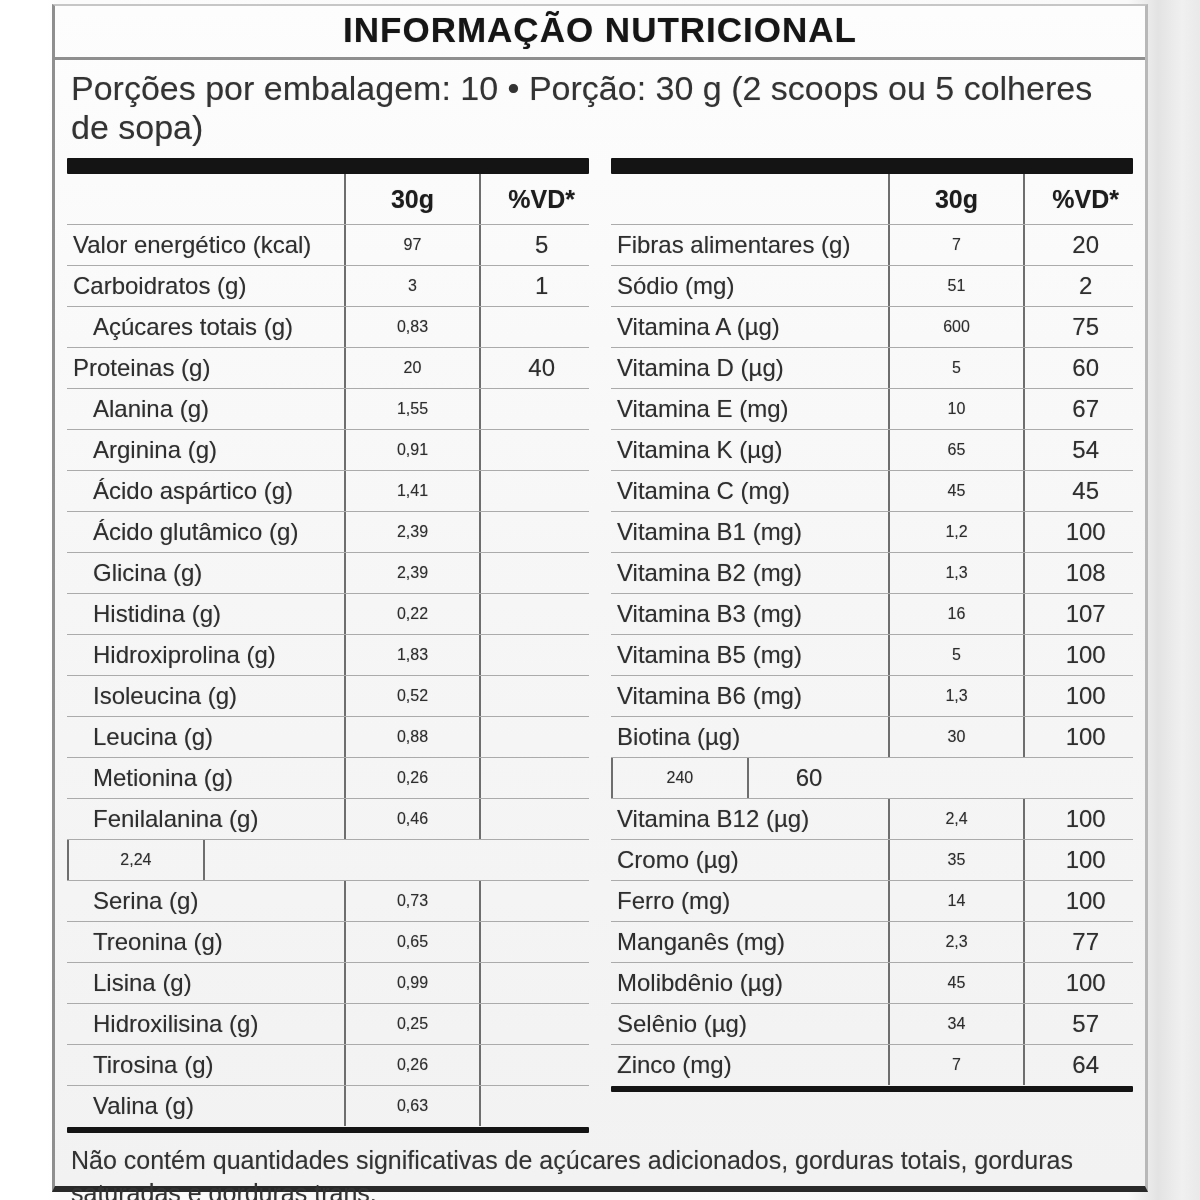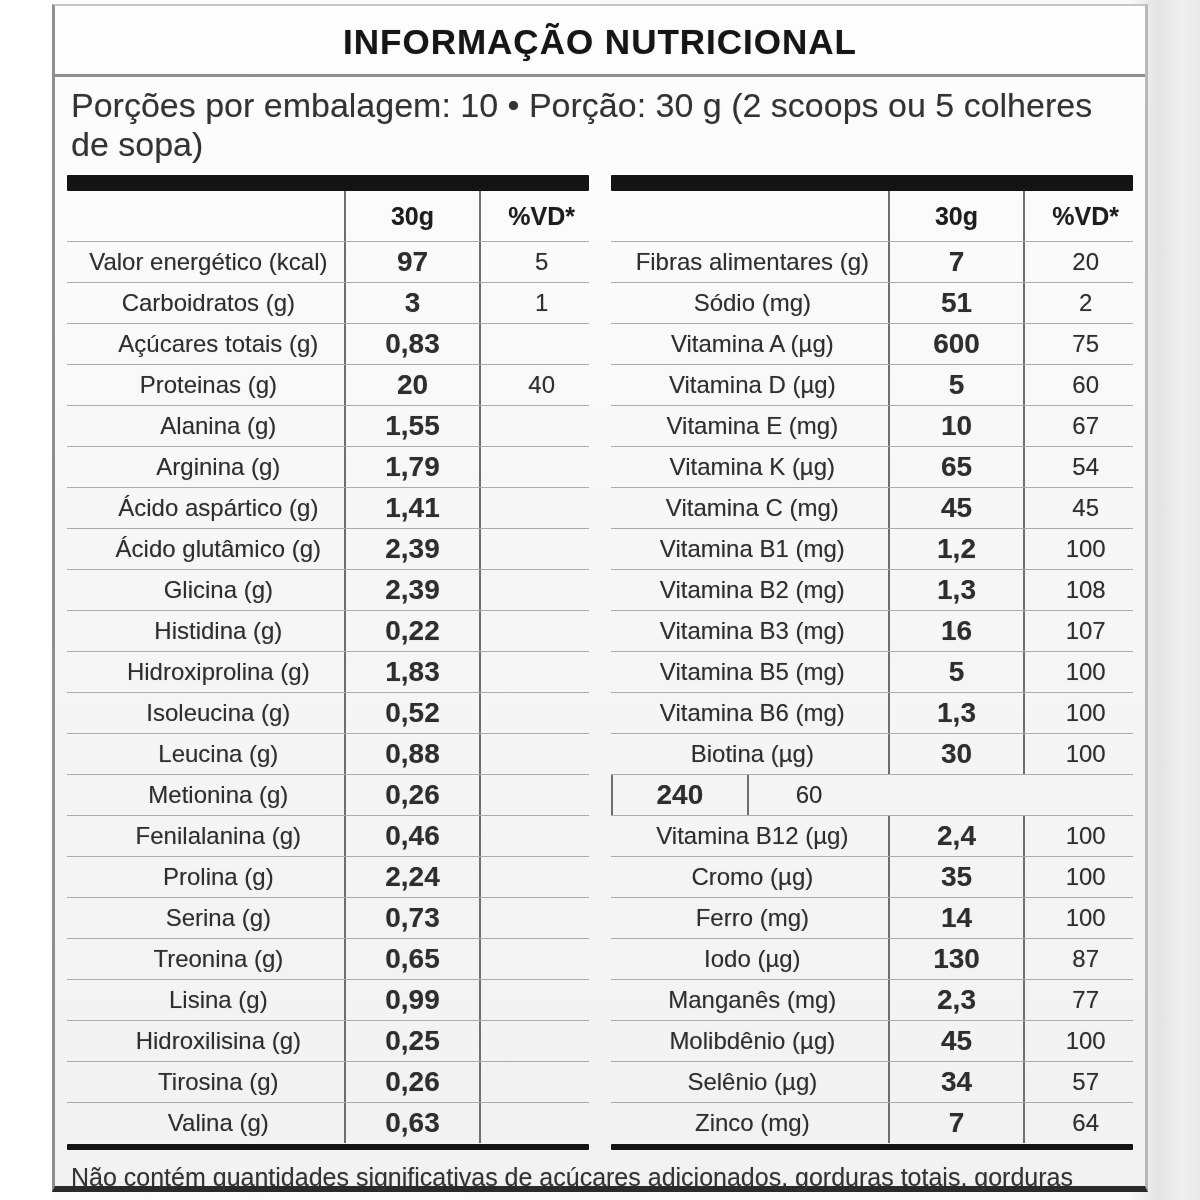--- a/index.html
+++ b/index.html
@@ -10,41 +10,41 @@
     color:#2e2e2e;
   }
   .label-box{
     position:absolute;left:52px;top:4px;width:1096px;height:1188px;box-sizing:border-box;
     border-left:3px solid #8f8f8f;border-right:3px solid #b8b8b8;border-top:2px solid #c6c6c6;
     border-bottom:6px solid #2a2a2a;
     background:linear-gradient(180deg,#fdfdfd 0%,#f6f6f6 50%,#f2f2f2 100%);
     padding:0 12px;
   }
   .page-title{
-    margin:12px;padding-top:4px;text-align:center;
+    margin:0;padding-top:4px;text-align:center;
     font-size:35px;font-weight:bold;letter-spacing:1px;color:#161616;
     text-shadow:0 0 1px rgba(40,40,40,.45);
   }
   .title-rule{border:none;border-bottom:3px solid #8f8f8f;margin:7px -12px 0 -12px;}
   .serving-line{
     font-size:34px;padding:9px 4px 11px 4px;color:#333;
     text-shadow:0 0 1px rgba(60,60,60,.35);
   }
   .tables-wrap{display:flex;gap:22px;align-items:flex-start;}
   .ntable{flex:1 1 0;}
   .ntable-bar{height:16px;background:#141414;border-radius:1px;}
   .ntable-bar.bottom{height:6px;margin-top:1px;}
   .t-row{display:flex;align-items:center;height:40px;border-top:1px solid #ababab;}
   .t-row.t-header{height:50px;border-top:none;}
   .t-label{flex:0 0 53%;box-sizing:border-box;padding-left:6px;font-size:24px;
-    white-space:nowrap;overflow:hidden;text-shadow:0 0 1px rgba(60,60,60,.38);text-align:center;}
+    white-space:nowrap;overflow:hidden;text-shadow:0 0 1px rgba(60,60,60,.38);}
   .t-label.indent{padding-left:26px;}
-  .t-amt{flex:0 0 26%;box-sizing:border-box;text-align:center;font-size:28px;
+  .t-amt{flex:0 0 26%;box-sizing:border-box;text-align:center;font-size:16px;
     border-left:2px solid #6e6e6e;align-self:stretch;display:flex;align-items:center;justify-content:center;
-    text-shadow:0 0 1px rgba(60,60,60,.38);font-weight:bold;}
+    text-shadow:0 0 1px rgba(60,60,60,.38);}
   .t-vd{flex:0 0 21%;box-sizing:border-box;text-align:center;font-size:24px;
     border-left:2px solid #6e6e6e;align-self:stretch;display:flex;align-items:center;justify-content:center;
     text-shadow:0 0 1px rgba(60,60,60,.38);padding-left:13px;}
   .t-header .t-amt,.t-header .t-vd{font-weight:bold;font-size:25px;color:#1d1d1d;}
   .footnotes{margin-top:2px;}
   .footnote{font-size:25px;line-height:1.3;padding:9px 4px 7px 4px;color:#333;
     text-shadow:0 0 1px rgba(60,60,60,.35);}
   .note-rule{height:3px;border-top:1px solid #9a9a9a;border-bottom:1px solid #9a9a9a;margin:3px 0;}
   .footnote.small{padding-top:7px;}
 </style>
@@ -85,21 +85,21 @@
             <span class="t-amt">20</span>
             <span class="t-vd">40</span>
           </div>
           <div class="t-row">
             <span class="t-label indent">Alanina (g)</span>
             <span class="t-amt">1,55</span>
             <span class="t-vd"></span>
           </div>
           <div class="t-row">
             <span class="t-label indent">Arginina (g)</span>
-            <span class="t-amt">1,79</span>
+            <span class="t-amt">0,91</span>
             <span class="t-vd"></span>
           </div>
           <div class="t-row">
             <span class="t-label indent">Ácido aspártico (g)</span>
             <span class="t-amt">1,41</span>
             <span class="t-vd"></span>
           </div>
           <div class="t-row">
             <span class="t-label indent">Ácido glutâmico (g)</span>
             <span class="t-amt">2,39</span>
@@ -134,21 +134,20 @@
             <span class="t-label indent">Metionina (g)</span>
             <span class="t-amt">0,26</span>
             <span class="t-vd"></span>
           </div>
           <div class="t-row">
             <span class="t-label indent">Fenilalanina (g)</span>
             <span class="t-amt">0,46</span>
             <span class="t-vd"></span>
           </div>
           <div class="t-row">
-            <span class="t-label indent">Prolina (g)</span>
             <span class="t-amt">2,24</span>
             <span class="t-vd"></span>
           </div>
           <div class="t-row">
             <span class="t-label indent">Serina (g)</span>
             <span class="t-amt">0,73</span>
             <span class="t-vd"></span>
           </div>
           <div class="t-row">
             <span class="t-label indent">Treonina (g)</span>
@@ -262,25 +261,20 @@
           </div>
           <div class="t-row">
             <span class="t-label">Cromo (µg)</span>
             <span class="t-amt">35</span>
             <span class="t-vd">100</span>
           </div>
           <div class="t-row">
             <span class="t-label">Ferro (mg)</span>
             <span class="t-amt">14</span>
             <span class="t-vd">100</span>
-          </div>
-          <div class="t-row">
-            <span class="t-label">Iodo (µg)</span>
-            <span class="t-amt">130</span>
-            <span class="t-vd">87</span>
           </div>
           <div class="t-row">
             <span class="t-label">Manganês (mg)</span>
             <span class="t-amt">2,3</span>
             <span class="t-vd">77</span>
           </div>
           <div class="t-row">
             <span class="t-label">Molibdênio (µg)</span>
             <span class="t-amt">45</span>
             <span class="t-vd">100</span>

